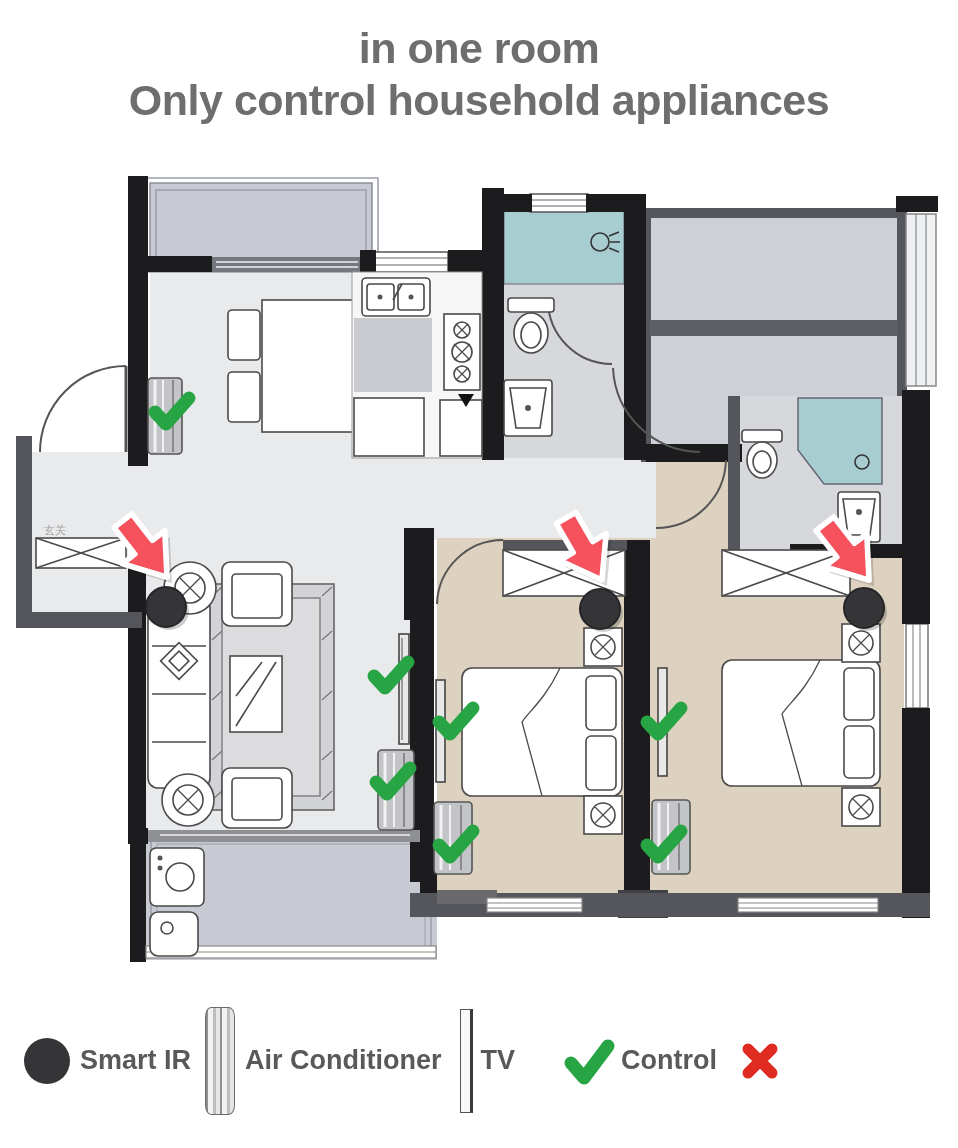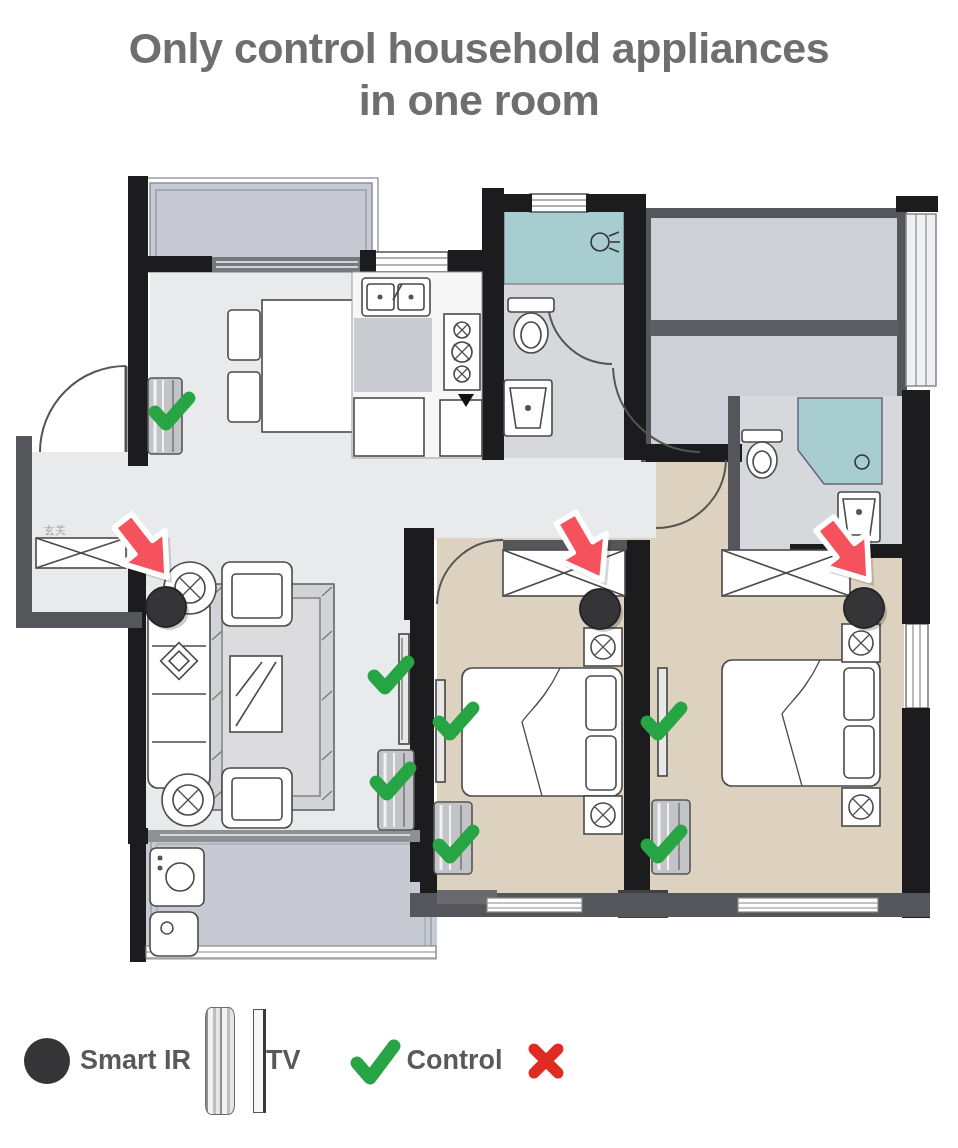--- a/index.html
+++ b/index.html
@@ -29,28 +29,28 @@
     border:1px solid #6a6a6a;border-radius:6px/10px;
     background:repeating-linear-gradient(90deg,#8f8f8f 0 2px,#f2f2f2 2px 7px,#bdbdbd 7px 10px,#e6e6e6 10px 14px);
   }
   .ic-tv{
     width:9px;height:102px;margin-left:18px;flex:none;
     background:#f7f7f7;border:1px solid #555;border-right:3px solid #3a3a3a;
   }
   .ic-check,.ic-cross{flex:none;}
   .ic-check{margin-left:46px;}
   .ic-cross{margin-left:22px;}
-  .ml8{margin-left:0;text-align:center;} .ml10{margin-left:10px;} .ml12{margin-left:4px;}
+  .ml8{margin-left:8px;text-align:center;} .ml10{margin-left:10px;} .ml12{margin-left:4px;}
 </style>
 </head>
 <body>
 
 <div class="title">
+  <div>in one room</div>
   <div>Only control household appliances</div>
-  <div>in one room</div>
 </div>
 
 <svg id="plan-svg" width="958" height="1148" viewBox="0 0 958 1148">
 
   <g stroke="none">
     <rect x="150" y="267" width="332" height="192" fill="#e9eaec"></rect>
     <rect x="92" y="452" width="568" height="88" fill="#e9eaec"></rect>
     <rect x="140" y="538" width="292" height="306" fill="#e9eaec"></rect>
     <rect x="32" y="452" width="96" height="162" fill="#e9eaec"></rect>
     <rect x="437" y="538" width="222" height="356" fill="#ddd2c0"></rect>
@@ -359,20 +359,21 @@
       <path d="M-16,0 L-5,12 L18,-14" fill="none" stroke="#27a544" stroke-width="13" stroke-linecap="round" stroke-linejoin="round" transform="translate(663 722)"></path>
       <path d="M-16,0 L-5,12 L18,-14" fill="none" stroke="#27a544" stroke-width="13" stroke-linecap="round" stroke-linejoin="round" transform="translate(663 845)"></path>
     </g>
 </svg>
 
 <div class="legend">
   <div class="ic-smartir"></div>
   <span class="lbl ml10">Smart IR</span>
 
   <div class="ic-ac"></div>
+  <span class="lbl ml10">Air Conditioner</span>
 
   <div class="ic-tv"></div>
   <span class="lbl ml8">TV</span>
 
   <svg class="ic-check" width="56" height="56" viewBox="0 0 56 56">
     <path d="M10,30 L23,45 L47,13" fill="none" stroke="#27a544" stroke-width="13" stroke-linecap="round" stroke-linejoin="round"></path>
   </svg>
   <span class="lbl ml12">Control</span>
 
   <svg class="ic-cross" width="42" height="42" viewBox="0 0 42 42">

